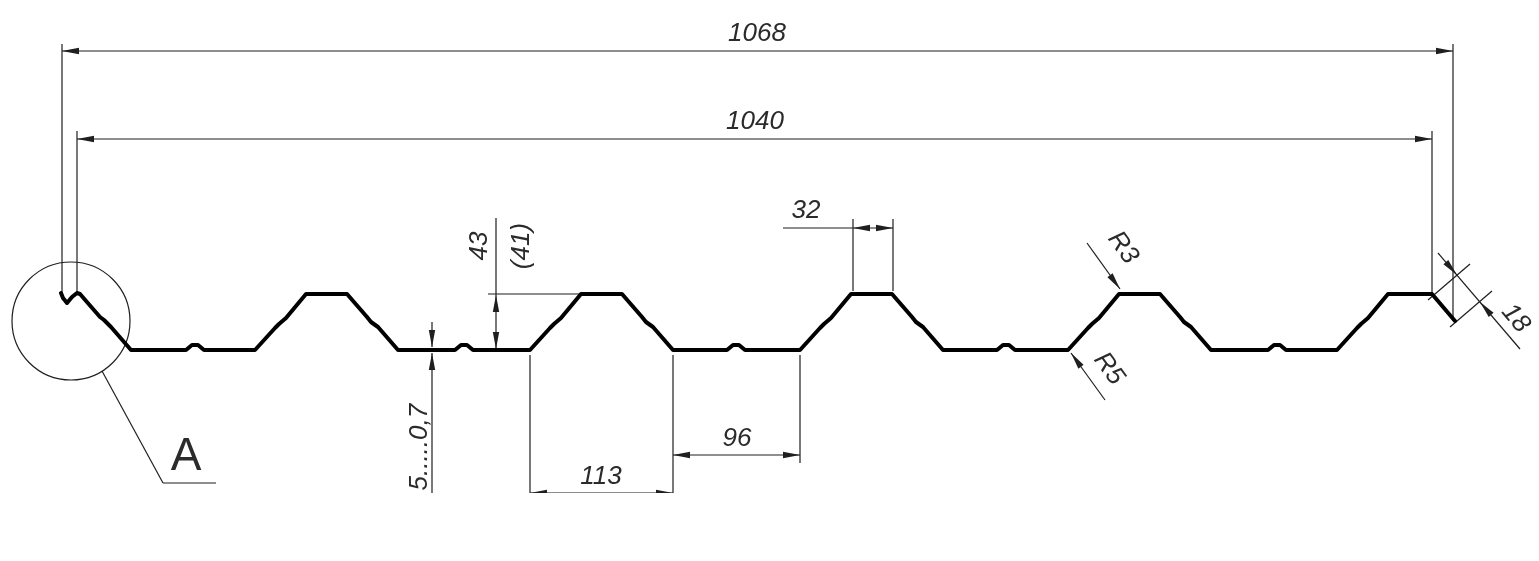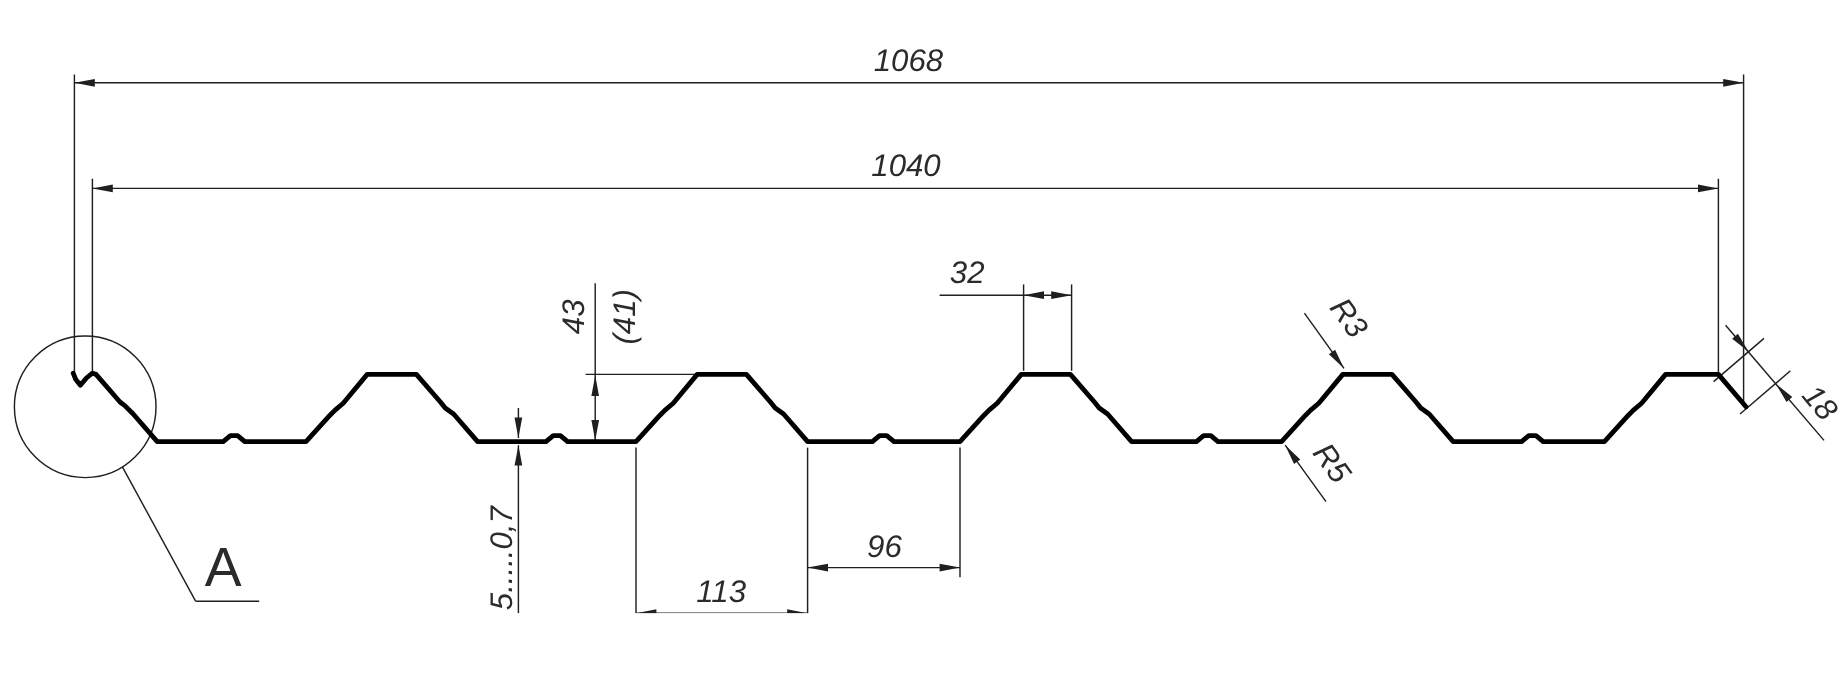--- a/index.html
+++ b/index.html
@@ -2,21 +2,20 @@
 <html><head>
 <meta charset="utf-8">
 <style>
   html,body{margin:0;padding:0;background:#ffffff;}
   #canvas{
     position:relative;
     width:1539px;height:493px;
     background:var(--bg,#ffffff);
     font-family:"Liberation Sans", sans-serif;
     overflow:hidden;
-    margin-top:18px;
   }
   svg{display:block;width:1539px;height:561px;}
   .profile{fill:none;stroke:var(--line,#000000);stroke-width:4;stroke-linejoin:round;stroke-linecap:round;}
   .thin{fill:none;stroke:var(--dim,#1f1f1f);stroke-width:1.2;}
   .arrow{fill:var(--dim,#1f1f1f);stroke:none;}
   .dim-text{
     font-family:"Liberation Sans", sans-serif;
     font-style:italic;
     font-size:26px;
     fill:var(--text,#2b2b2b);

